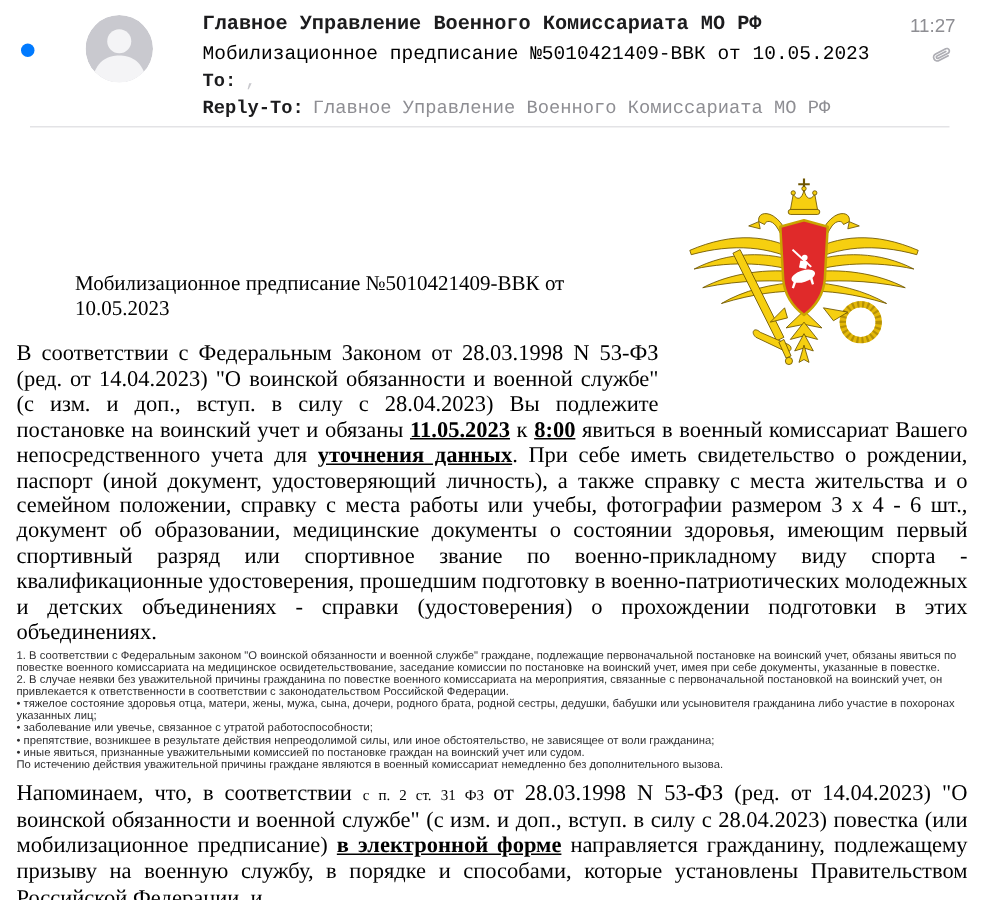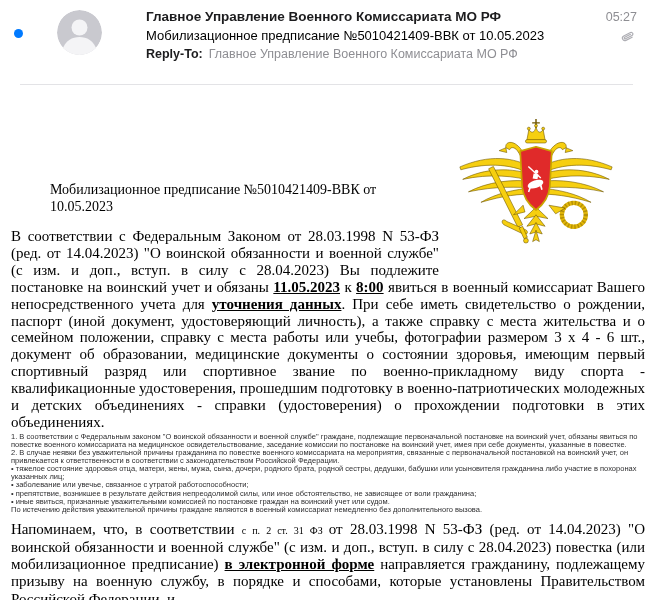--- a/index.html
+++ b/index.html
@@ -3,21 +3,21 @@
 <meta charset="utf-8">
 <style>
   html,body{margin:0;padding:0;background:#ffffff;}
   body{width:655px;height:600px;overflow:hidden;font-family:"Liberation Sans",sans-serif;position:relative;}
 
   
   .header{position:relative;height:85px;background:#fff;}
   .header::after{content:"";position:absolute;left:20px;right:22px;bottom:0;height:1px;background:#e3e3e6;}
   .unread-dot{position:absolute;left:14px;top:29px;width:9px;height:9px;border-radius:50%;background:#007aff;}
   .avatar{position:absolute;left:57px;top:10px;width:45px;height:45px;border-radius:50%;overflow:hidden;}
-  .htext{position:absolute;left:146px;top:8px;right:70px;}
+  .htext{position:absolute;left:135px;top:8px;right:70px;font-family:Liberation Mono, monospace;}
   .sender{font-size:13.5px;font-weight:bold;color:#1c1c1e;line-height:17px;white-space:nowrap;}
   .subject{font-size:13px;color:#000;margin-top:3px;line-height:16px;white-space:nowrap;}
   .hrow{font-size:12.5px;margin-top:3px;line-height:15px;white-space:nowrap;}
   .hlbl{font-weight:bold;color:#1c1c1e;margin-right:6px;}
   .faint{color:#c9c9ce;}
   .gray{color:#8e8e93;}
   .time{position:absolute;right:18px;top:10px;font-size:12.5px;color:#8e8e93;}
   .clip{position:absolute;right:20px;top:30px;width:15px;height:15px;}
 
   
@@ -43,25 +43,28 @@
         <circle cx="22.5" cy="22.5" r="22.5" fill="#c9c9cf"></circle>
         <circle cx="22.5" cy="17.5" r="8" fill="#f4f4f6"></circle>
         <path d="M5,41 C8,30 15.5,27 22.5,27 C29.5,27 37,30 40,41 C35,44.5 29,45 22.5,45 C16,45 10,44.5 5,41 Z" fill="#f4f4f6"></path>
       </svg>
     </div>
 
     <div class="htext">
       <div class="sender">Главное Управление Военного Комиссариата МО РФ</div>
       <div class="subject">Мобилизационное предписание №5010421409-ВВК от 10.05.2023</div>
       <div class="hrow">
+        <span class="hlbl">To:</span><span class="faint">,</span>
+      </div>
+      <div class="hrow">
         <span class="hlbl">Reply-To:</span><span class="gray">Главное Управление Военного Комиссариата МО РФ</span>
       </div>
     </div>
 
-    <div class="time">05:27</div>
+    <div class="time">11:27</div>
 
     <div class="clip">
       <svg viewBox="0 0 16 16" width="15" height="15">
         <path d="M12.6 6.2l-5.2 5.2a2.6 2.6 0 01-3.7-3.7l5.7-5.7a1.75 1.75 0 012.5 2.5l-5.5 5.5a.9.9 0 01-1.3-1.3l4.9-4.9" fill="none" stroke="#aeaeb4" stroke-width="1.25" stroke-linecap="round" transform="rotate(18 8 8)"></path>
       </svg>
     </div>
   </div>
 
   <div class="bodyc">
 

